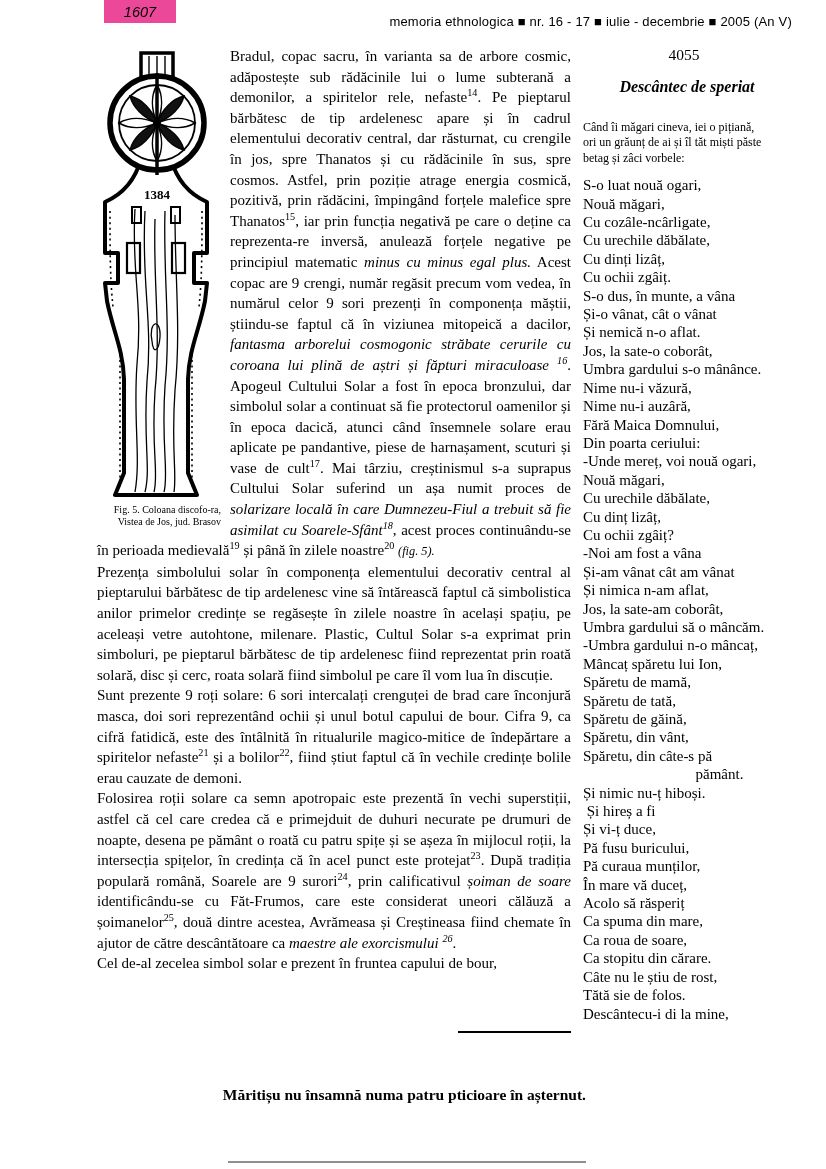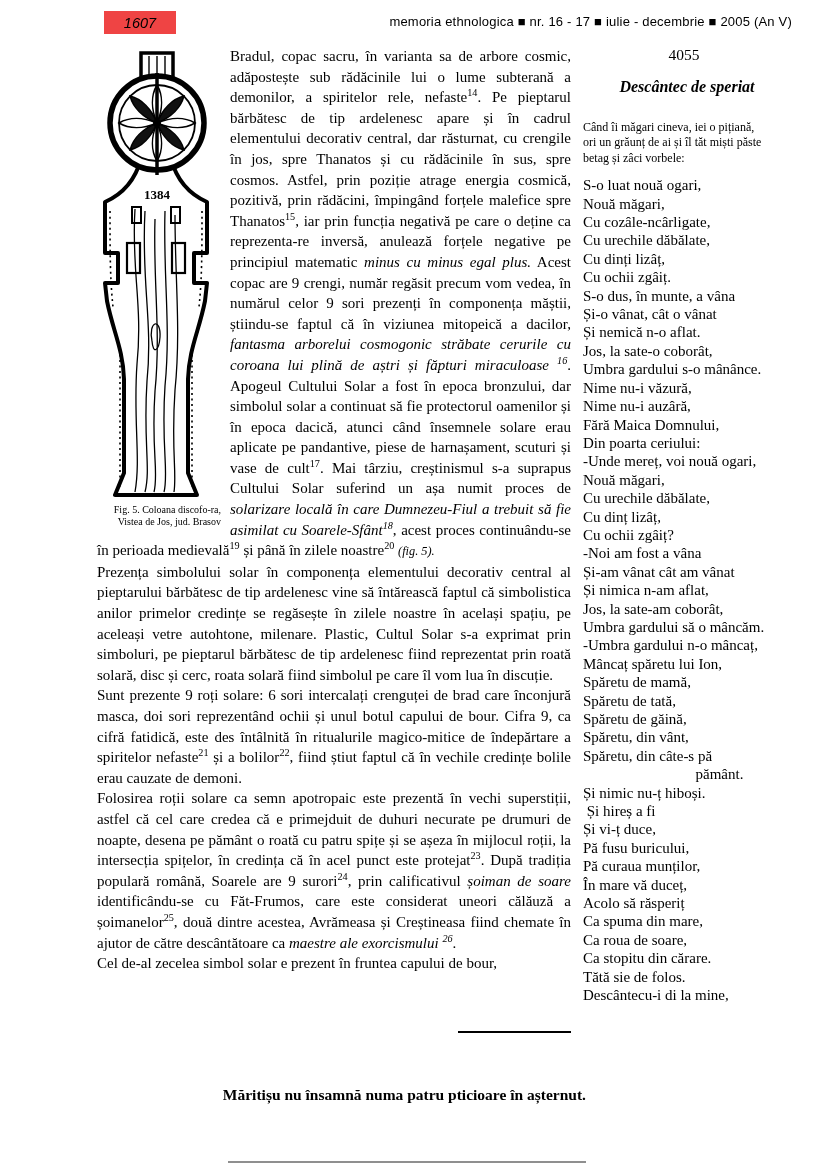--- a/index.html
+++ b/index.html
@@ -3,22 +3,22 @@
 <meta charset="utf-8">
 <style>
   html,body{margin:0;padding:0;background:#e9e9e9;}
   .page{
     position:relative;width:826px;height:1169px;margin:0 auto;
     background:#ffffff;color:#000;overflow:hidden;
     font-family:"Liberation Serif","DejaVu Serif",serif;
   }
   
   .pagenum-box{
-    position:absolute;left:104px;top:11px;width:72px;height:23px;
-    background:#ef4444;display:flex;align-items:center;justify-content:center;
+    position:absolute;left:104px;top:0;width:72px;height:23px;
+    background:#ec4899;display:flex;align-items:center;justify-content:center;
   }
   .pagenum-box span{
     font-family:"Liberation Sans",sans-serif;font-style:italic;font-size:14.5px;
   }
   .journal-line{
     position:absolute;top:14px;right:34px;
     font-family:"Liberation Sans",sans-serif;font-size:13px;letter-spacing:.2px;
   }
   
   .article{
@@ -169,19 +169,20 @@
         <div>Și nimic nu-ț hiboși.</div>
         <div> Și hireș a fi</div>
         <div>Și vi-ț duce,</div>
         <div>Pă fusu buricului,</div>
         <div>Pă curaua munților,</div>
         <div>În mare vă duceț,</div>
         <div>Acolo să răsperiț</div>
         <div>Ca spuma din mare,</div>
         <div>Ca roua de soare,</div>
         <div>Ca stopitu din cărare.</div>
+        <div>Câte nu le știu de rost,</div>
         <div>Tătă sie de folos.</div>
         <div>Descântecu-i di la mine,</div>
       </div>
   </div>
 
   <div class="page-bottom-line"></div>
 </div>
 
 </body></html>

